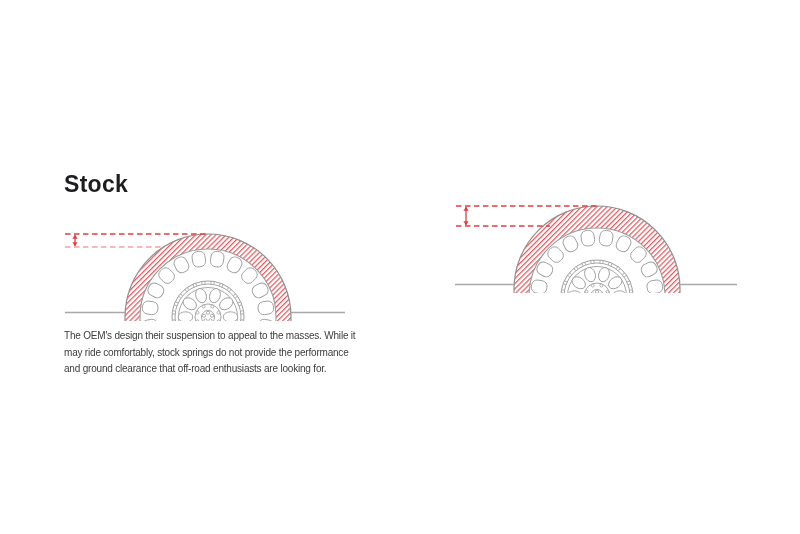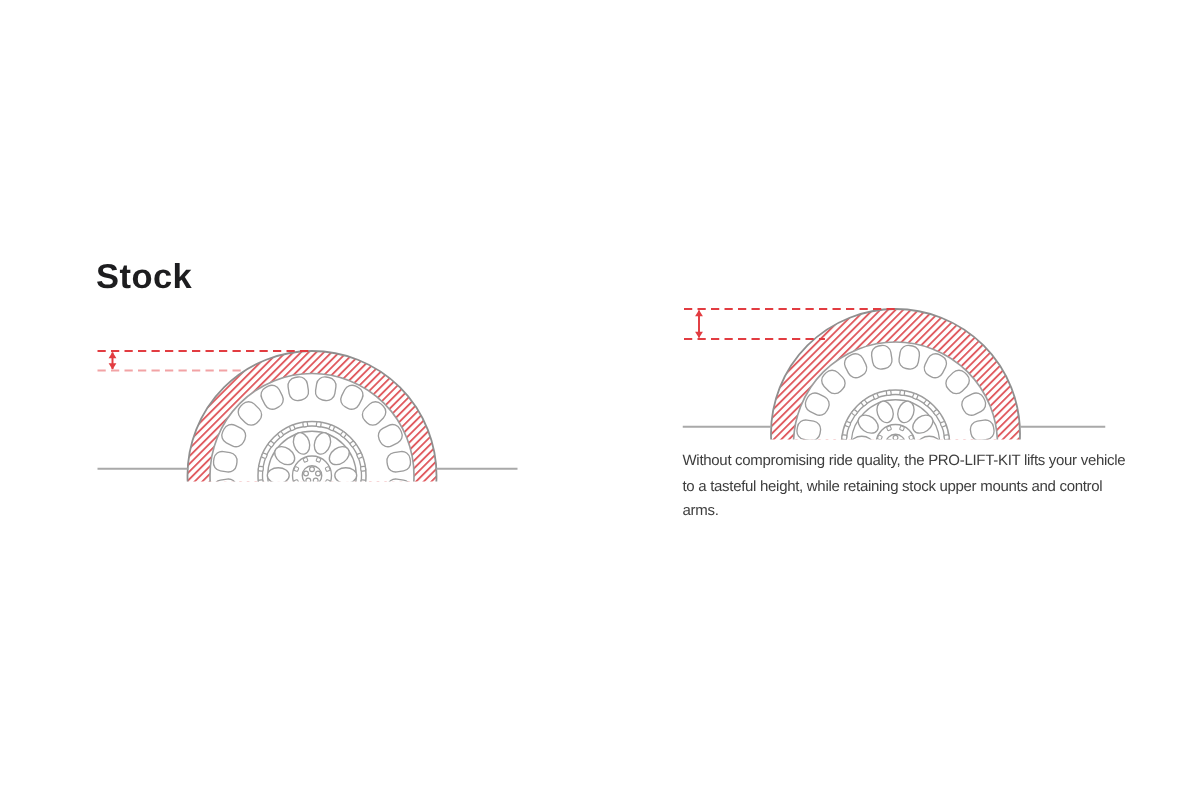--- a/index.html
+++ b/index.html
@@ -121,20 +121,23 @@
       <g>
         <line x1="1" y1="11" x2="144" y2="11" stroke="#e23c41" stroke-width="1.4" stroke-dasharray="5.5 3.5"></line>
         <line x1="1" y1="24" x2="99.40179375804448" y2="24" stroke="#f2a3a5" stroke-width="1.4" stroke-dasharray="5.5 3.5"></line>
       </g>
       <g>
         <line x1="11" y1="12" x2="11" y2="23" stroke="#e23c41" stroke-width="1.3"></line>
         <polygon points="8.4,15.8 13.6,15.8 11,11.7" fill="#e23c41"></polygon>
         <polygon points="8.4,19.2 13.6,19.2 11,23.3" fill="#e23c41"></polygon>
       </g>
     </svg>
+  <p class="panel-desc">The OEM's design their suspension to appeal to the masses. While it
+may ride comfortably, stock springs do not provide the performance
+and ground clearance that off-road enthusiasts are looking for.</p>
 </div>
 
 <div class="panel" id="panel-lift">
   <svg class="diagram" id="diagram-1" width="282" height="98" viewBox="0 0 282 98">
       <defs>
         <pattern id="hatch1" patternUnits="userSpaceOnUse" width="3.6" height="3.6" patternTransform="rotate(45)">
           <rect x="0" y="0" width="1.25" height="3.6" fill="#e05b60"></rect>
         </pattern>
       </defs>
       <g>
@@ -226,16 +229,13 @@
       <g>
         <line x1="1" y1="11" x2="142" y2="11" stroke="#e23c41" stroke-width="1.4" stroke-dasharray="5.5 3.5"></line>
         <line x1="1" y1="31" x2="94.96297565557481" y2="31" stroke="#e23c41" stroke-width="1.4" stroke-dasharray="5.5 3.5"></line>
       </g>
       <g>
         <line x1="11" y1="12" x2="11" y2="30" stroke="#e23c41" stroke-width="1.3"></line>
         <polygon points="8.4,15.8 13.6,15.8 11,11.7" fill="#e23c41"></polygon>
         <polygon points="8.4,26.2 13.6,26.2 11,30.3" fill="#e23c41"></polygon>
       </g>
     </svg>
-  <p class="panel-desc">Without compromising ride quality, the PRO-LIFT-KIT lifts your vehicle
-to a tasteful height, while retaining stock upper mounts and control
-arms.</p>
 </div>
 
 </body></html>

